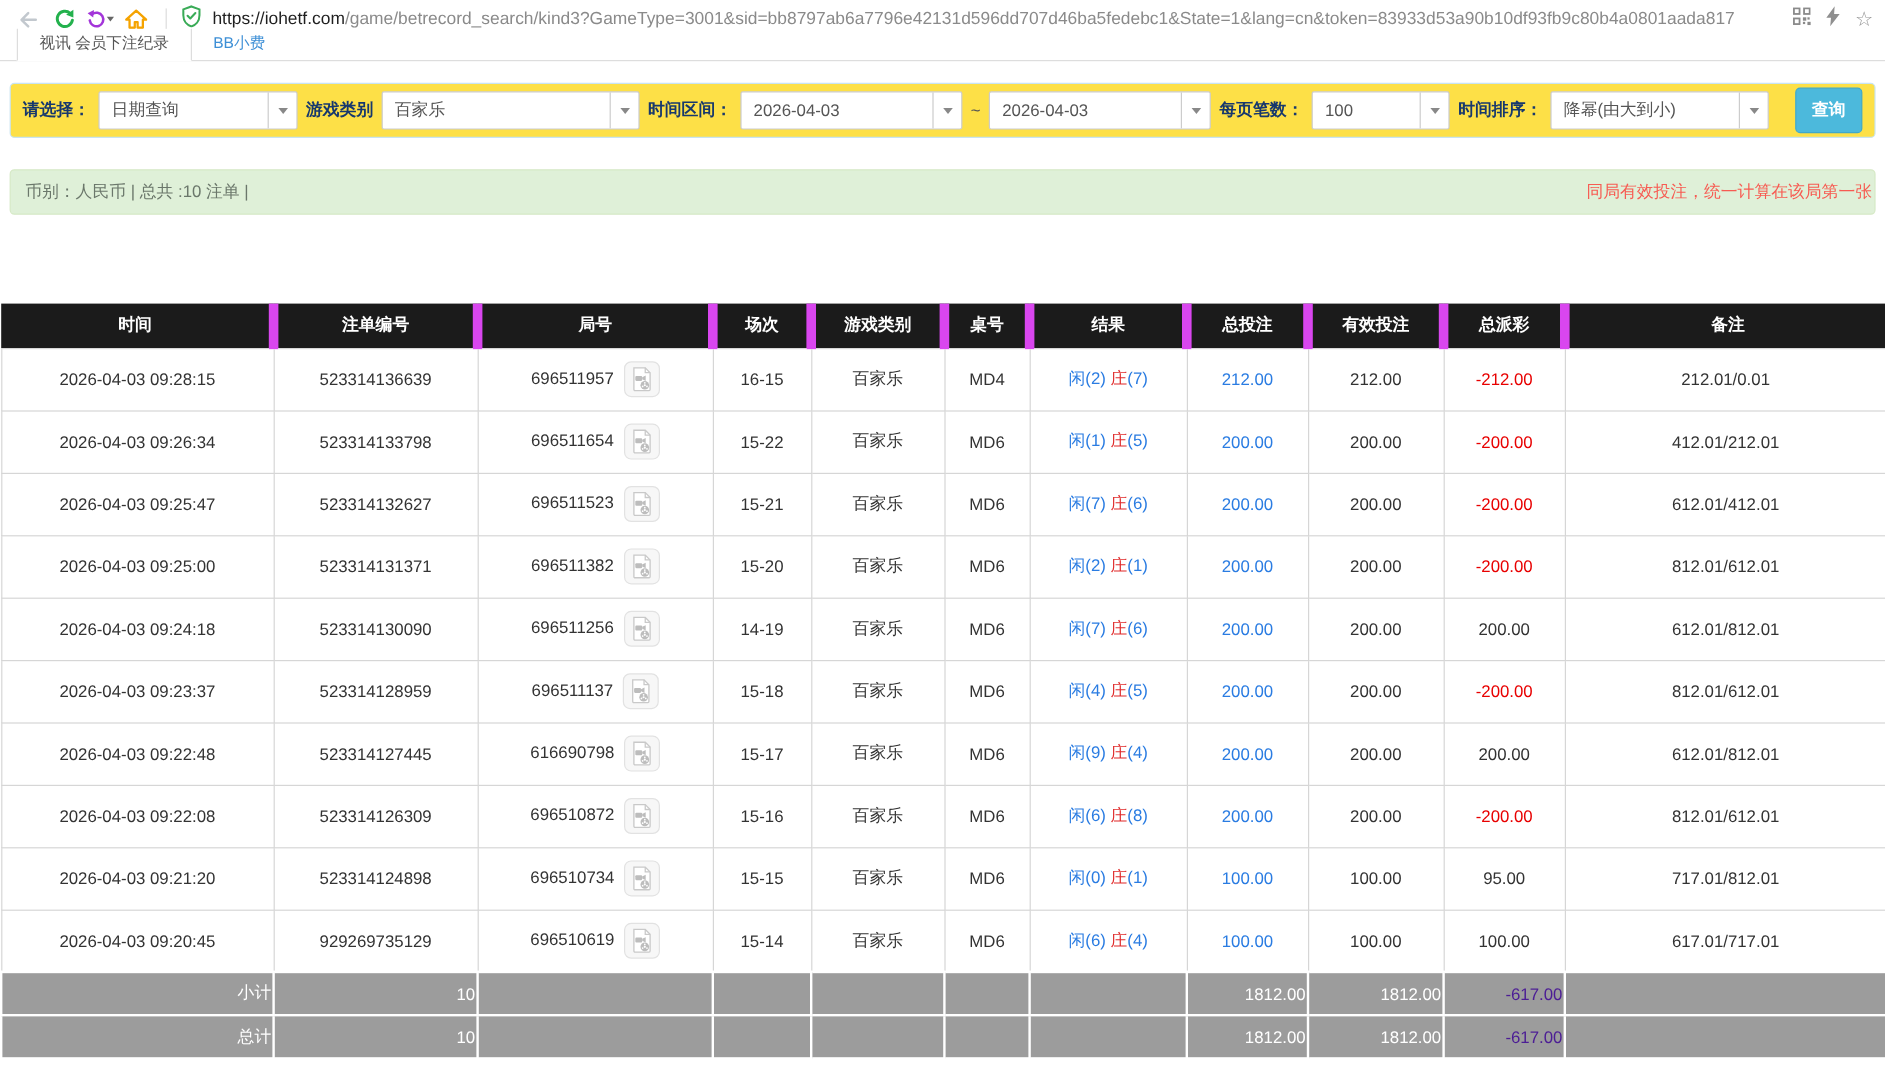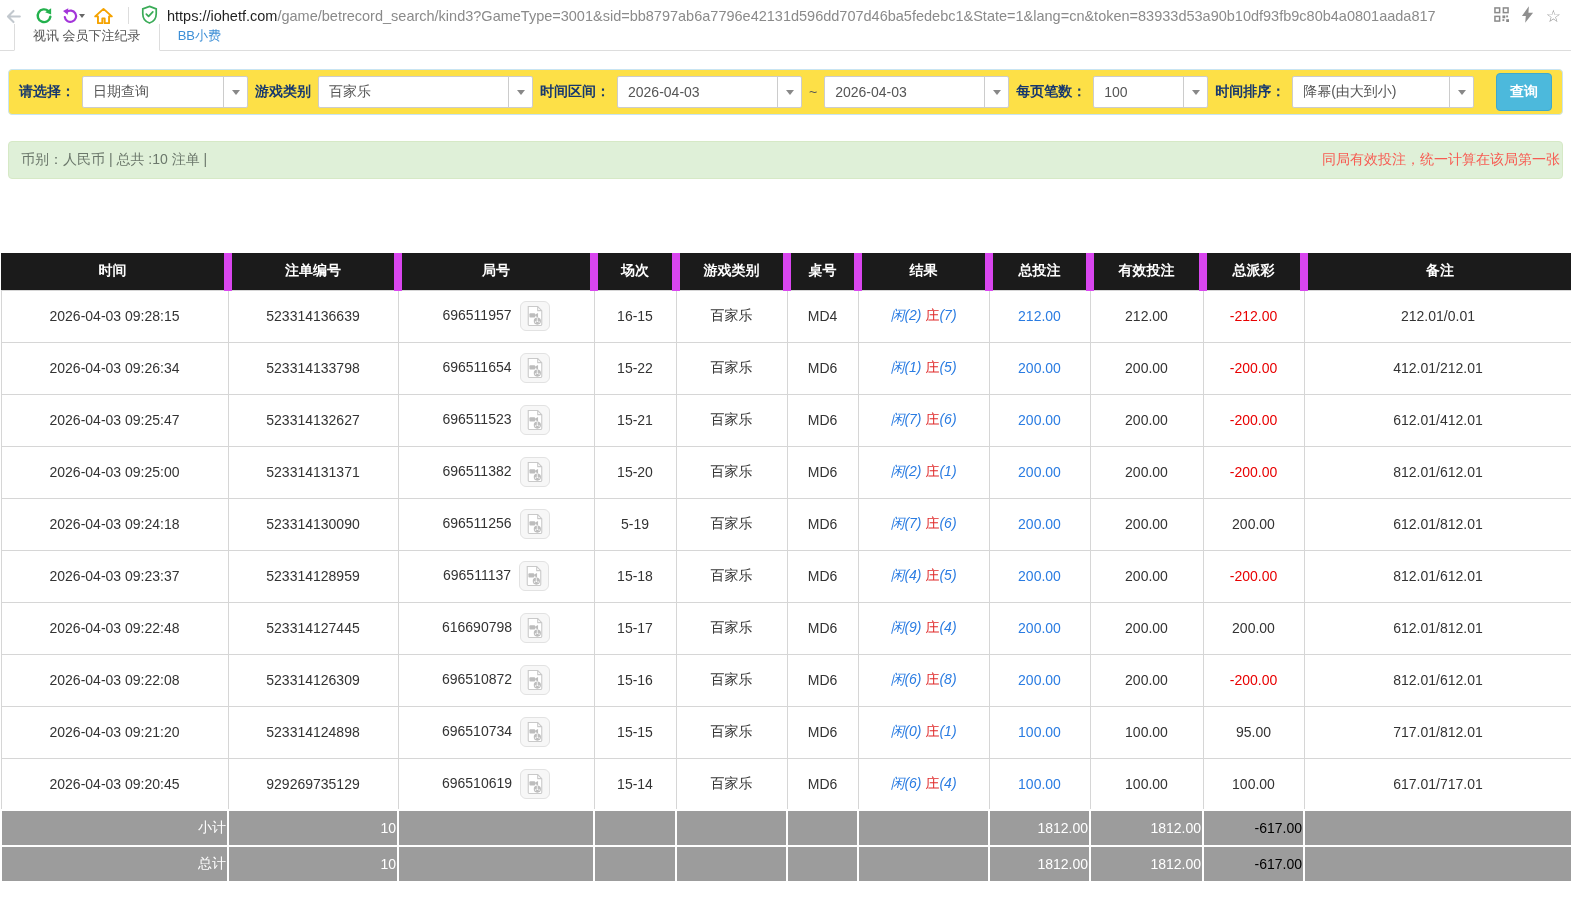--- a/index.html
+++ b/index.html
@@ -3,21 +3,21 @@
 <meta charset="utf-8">
 <style>
   * { box-sizing: border-box; }
   html,body { margin:0; padding:0; }
   body {
     width:1571px; height:907px; overflow:hidden; background:#fff;
     font-family:"Liberation Sans","DejaVu Sans",sans-serif;
   }
 
   
-  .chrome { height:30px; display:flex; align-items:center; padding:2px 10px 0 0; gap:5px; }
+  .chrome { height:30px; display:flex; align-items:center; padding:2px 10px 0 10px; gap:5px; }
   .nav-ic { width:26px; height:24px; display:flex; align-items:center; justify-content:center; }
   .undo-wrap { display:flex; align-items:center; gap:1px; }
   .mini-caret { width:0; height:0; border-left:3.5px solid transparent; border-right:3.5px solid transparent; border-top:4px solid #666; }
   .chrome-divider { width:1px; height:18px; background:#ddd; margin:0 7px; }
   .addr { flex:1; display:flex; align-items:center; gap:9px; overflow:hidden; white-space:nowrap; }
   .url { font-size:14.5px; overflow:hidden; white-space:nowrap; }
   .url .host { color:#1f1f1f; }
   .url .path { color:#8a8a8a; }
   .right-ics { display:flex; gap:12px; align-items:center; padding-left:8px; }
   .star-glyph { font-size:17px; color:#949494; line-height:1; }
@@ -50,27 +50,27 @@
 
   
   table { margin-top:74px; width:1571px; border-collapse:collapse; table-layout:fixed; }
   thead th { background:#1b1b1b; color:#fff; font-size:14px; font-weight:bold; height:37px;
              border-right:8px solid #d946ef; text-align:center; }
   thead th:last-child { border-right:none; }
   tbody td { height:52px; text-align:center; font-size:14px; color:#333; background:#fff;
              border:1px solid #d6d6d6; overflow:hidden; white-space:nowrap; }
   td.c-blue { color:#2a7ce2; }
   td.c-payout.neg { color:#e80000; }
-  .res-blue { color:#2a7ce2;font-style:italic; }
+  .res-blue { color:#2a7ce2; }
   .res-red { color:#e02b2b; }
   .video-btn { display:inline-flex; width:30px; height:30px; background:#f7f7f7; border:1px solid #e2e2e2;
                border-radius:6px; align-items:center; justify-content:center; vertical-align:middle;
                margin-left:8px; cursor:pointer; }
   tfoot td { height:36px; background:#9c9c9c; color:#fff; font-size:14px; text-align:right; border:2px solid #fff; }
-  tfoot td.neg { color:#000000; }
+  tfoot td.neg { color:#4c1d95; }
 </style>
 </head>
 <body>
 
 <div class="chrome">
   <span class="nav-ic">
     <svg width="19" height="19" viewBox="0 0 24 24">
         <path d="M20 12 H6 M12 5 L5 12 l7 7" stroke="#c2c8ce" stroke-width="2.6" fill="none" stroke-linecap="round" stroke-linejoin="round"></path>
       </svg>
   </span>
@@ -328,21 +328,21 @@
               <rect x="3.8" y="9" width="6.4" height="4.6" rx="1" fill="#bdbdbd"></rect>
               <path d="M10.2 10.2 l3.2 -1.6 v5 l-3.2 -1.6 z" fill="#bdbdbd"></path>
               <circle cx="12.6" cy="17.6" r="4" fill="#bdbdbd"></circle>
               <circle cx="12.6" cy="17.6" r="1" fill="#ffffff"></circle>
               <circle cx="12.6" cy="15.4" r="0.8" fill="#ffffff"></circle>
               <circle cx="10.6" cy="18.7" r="0.8" fill="#ffffff"></circle>
               <circle cx="14.6" cy="18.7" r="0.8" fill="#ffffff"></circle>
             </svg>
           </span>
     </td>
-    <td>5-19</td>
+    <td>14-19</td>
     <td>百家乐</td>
     <td>MD6</td>
     <td>
       <span class="res-blue">闲(7)</span> <span class="res-red">庄</span><span class="res-blue">(6)</span>
     </td>
     <td class="c-blue">200.00</td>
     <td>200.00</td>
     <td class="c-payout">200.00</td>
     <td>612.01/812.01</td>
   </tr>

